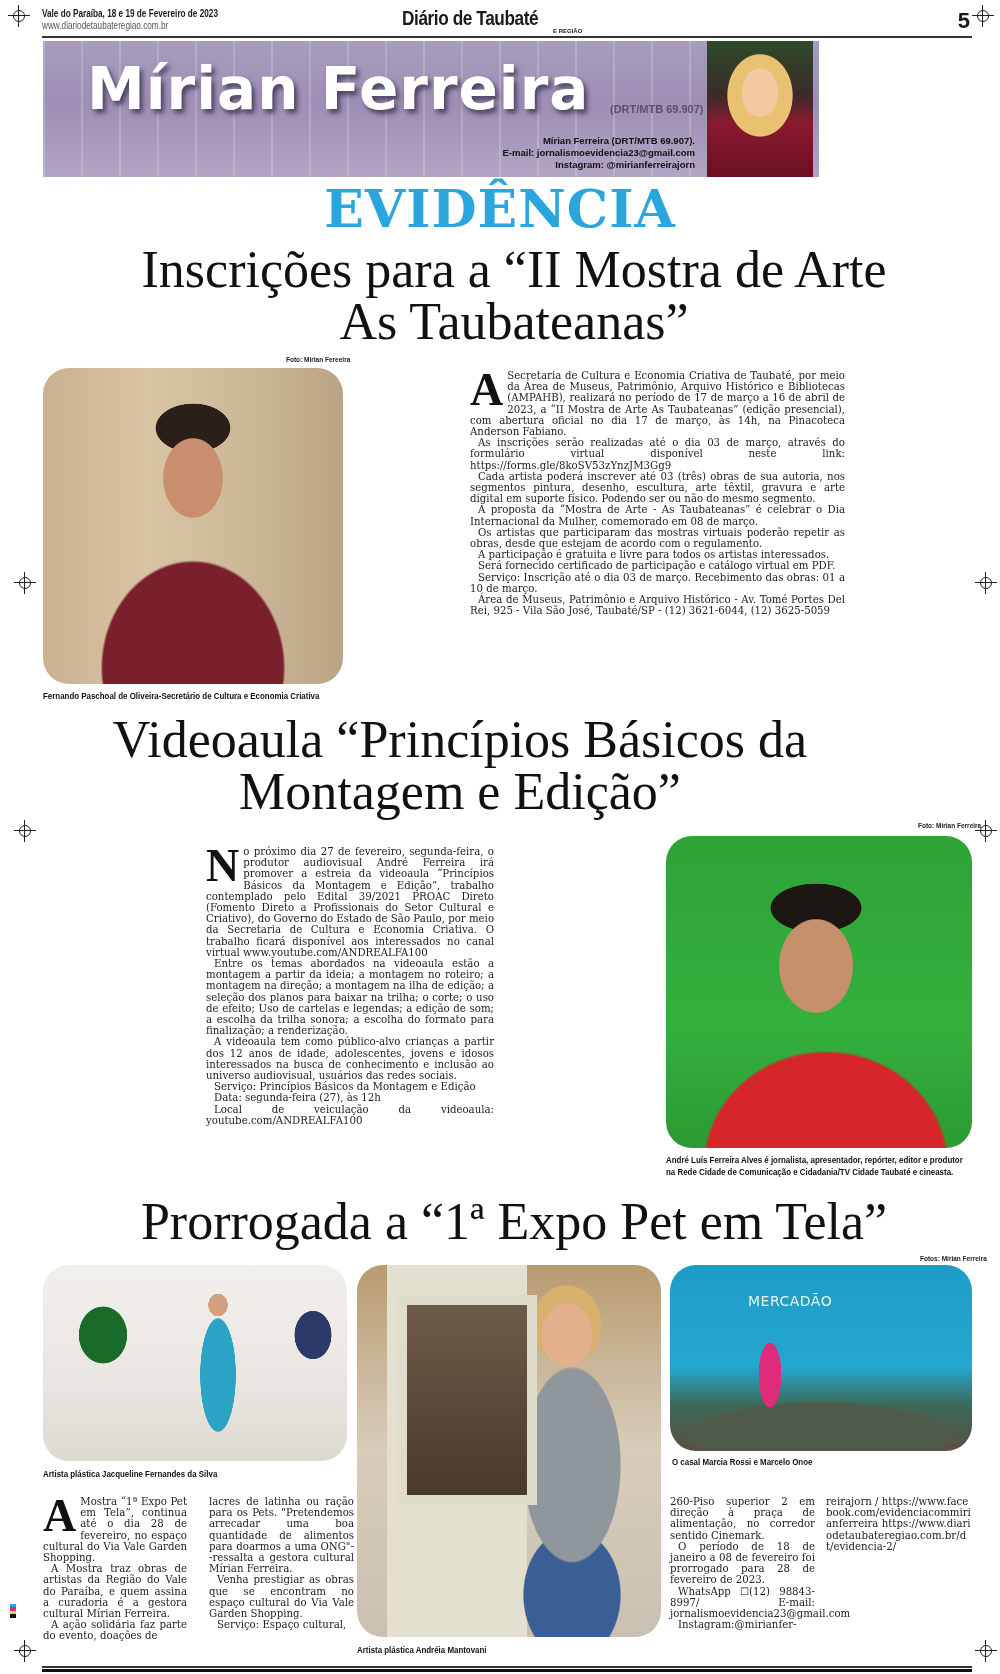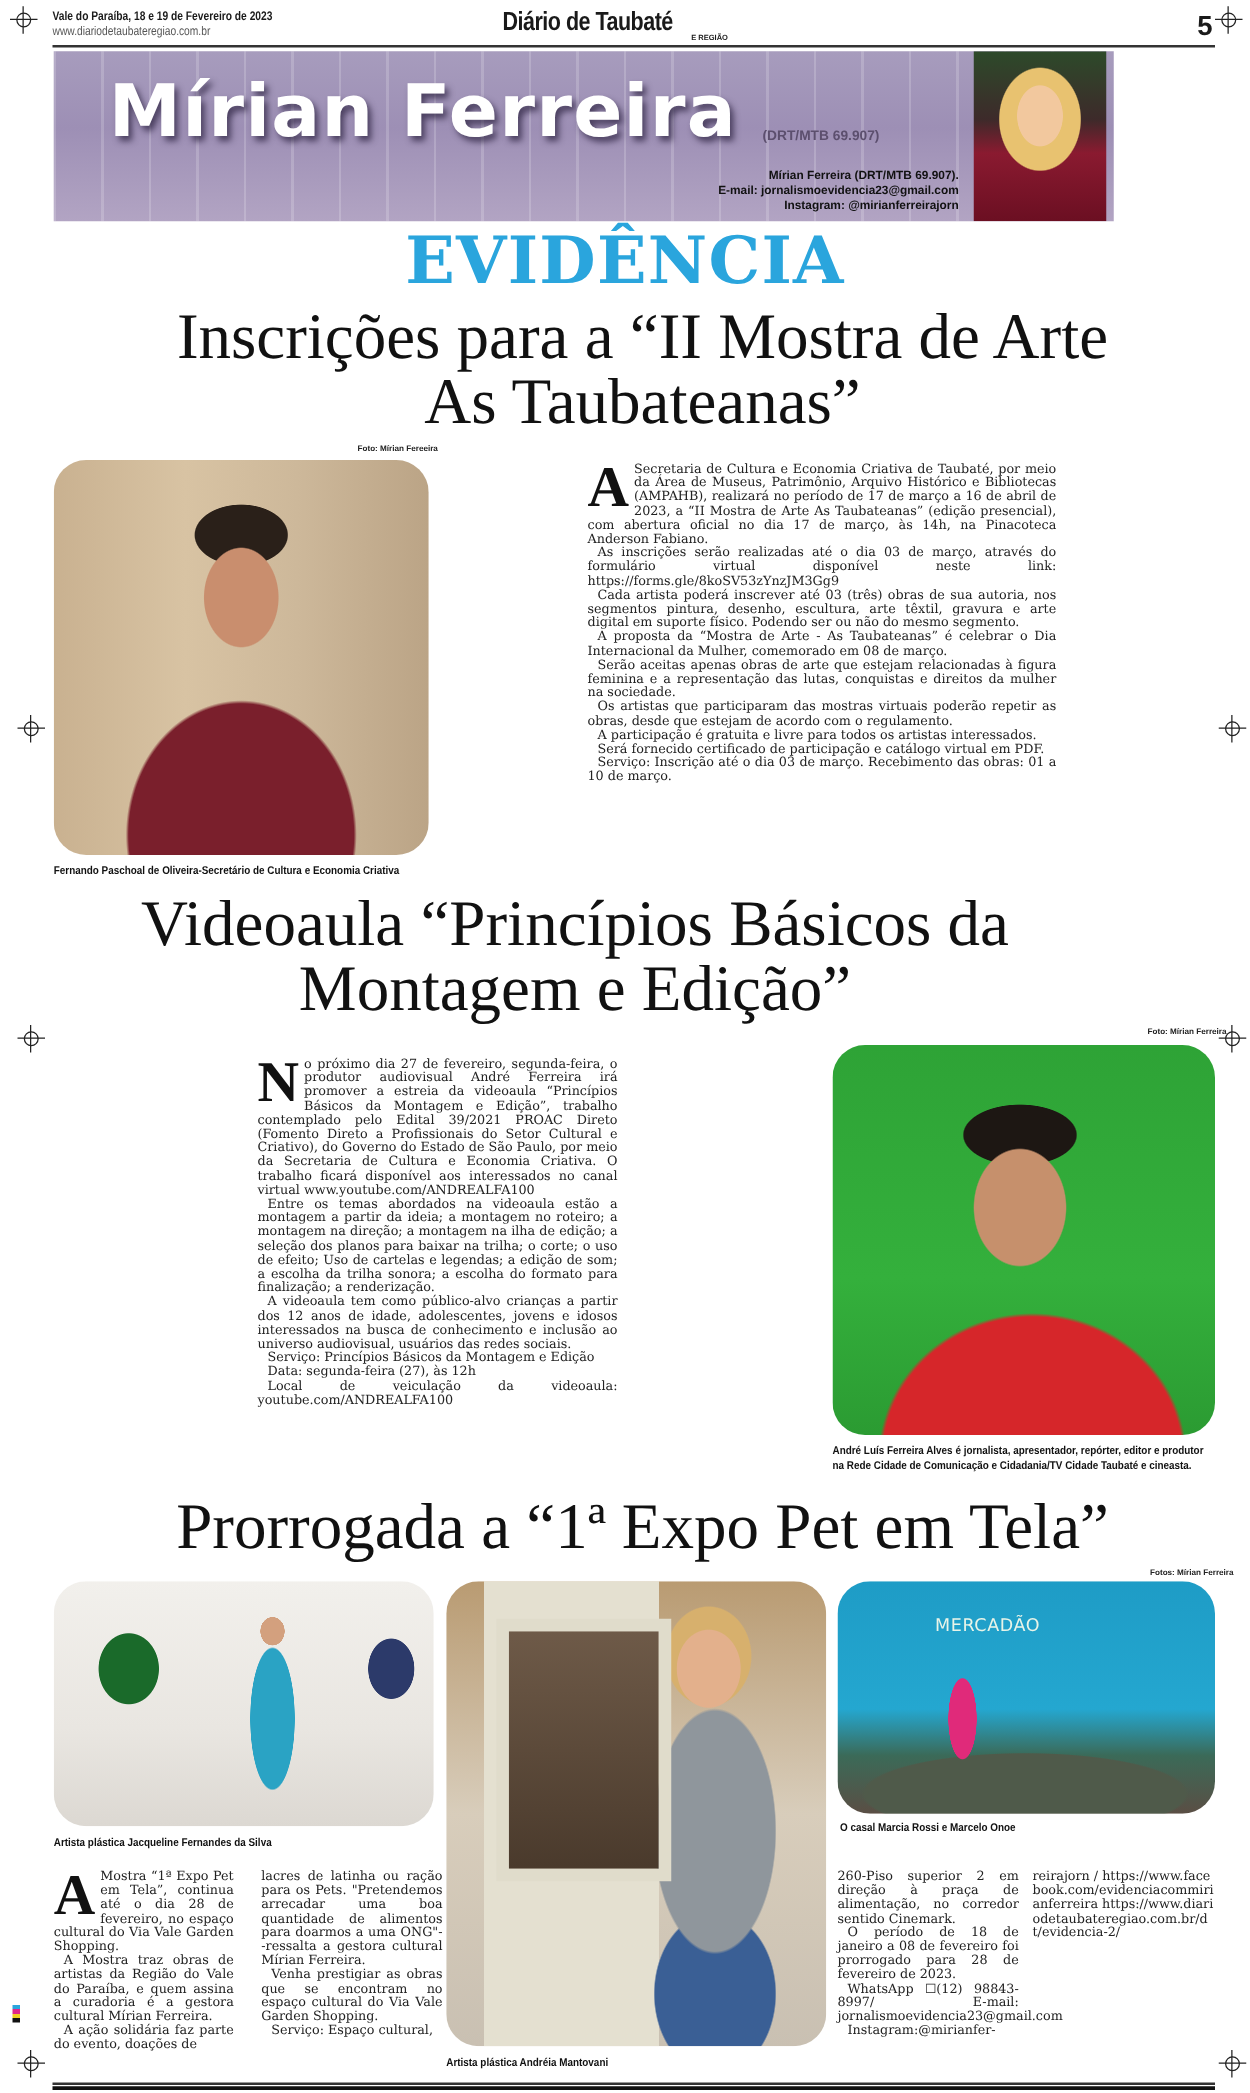--- a/index.html
+++ b/index.html
@@ -16,21 +16,21 @@
 
   
   .masthead { left: 42px; top: 6px; width: 930px; height: 32px; border-bottom: 2px solid #333; }
   .mh-left { position: absolute; left: 0; top: 2px; font-family: "Liberation Sans", sans-serif; font-size: 10px; font-weight: bold; line-height: 12px; transform: scaleX(0.82); transform-origin: left top; }
   .mh-left .url { font-weight: normal; color: #555; }
   .mh-title { position: absolute; left: 360px; top: 0; font-family: "Liberation Sans", sans-serif; font-size: 21px; font-weight: bold; letter-spacing: -0.5px; transform: scaleX(0.82); transform-origin: left top; }
   .mh-sub { position: absolute; left: 511px; top: 22px; font-family: "Liberation Sans", sans-serif; font-size: 6px; font-weight: bold; }
   .mh-page { position: absolute; right: 2px; top: 2px; font-family: "Liberation Sans", sans-serif; font-size: 22px; font-weight: bold; }
 
   
-  .banner { left: 43px; top: 41px; width: 848px; height: 136px; background:
+  .banner { left: 43px; top: 41px; width: 776px; height: 136px; background:
       repeating-linear-gradient(90deg, rgba(255,255,255,0.18) 0 2px, transparent 2px 38px),
       linear-gradient(180deg, #a79cbd 0%, #9d8fb5 45%, #b2a4c3 100%); overflow: hidden; }
   .banner-name { position: absolute; left: 44px; top: 14px; font-family: "DejaVu Sans", sans-serif; font-size: 58px; font-weight: bold; color: #ffffff; text-shadow: 3px 4px 5px rgba(40,30,60,0.7); letter-spacing: 1px; }
   .banner-reg { position: absolute; left: 567px; top: 62px; font-family: Liberation Sans, sans-serif; font-size: 11px; font-weight: bold; color: #5c4f6e; }
   .banner-contact { position: absolute; right: 124px; top: 94px; text-align: right; font-family: "Liberation Sans", sans-serif; font-size: 9.5px; font-weight: bold; color: #111; line-height: 12px; margin-left: 44px; }
   .banner-photo { position: absolute; right: 6px; top: 0; width: 106px; height: 136px;
       background: radial-gradient(ellipse 30px 40px at 50% 38%, #f2c89e 0 60%, transparent 62%),
                   radial-gradient(ellipse 46px 58px at 50% 40%, #e8c270 0 70%, transparent 72%),
                   linear-gradient(180deg, #2d4a2a 0%, #3d2a2a 40%, #8a1a30 60%, #6b0f22 100%); }
 
@@ -144,25 +144,25 @@
 <div class="abs credit" style="left:286px;top:356px;">Foto: Mírian Fereeira</div>
 <div class="photo photo-fernando"></div>
 <div class="abs caption" style="left:43px;top:690px;width:340px;">Fernando Paschoal de Oliveira-Secretário de Cultura e Economia Criativa</div>
 
 <div class="abs body-text" style="left:470px;top:370px;width:375px;">
   <span class="dropcap">A</span>
   <p class="first">Secretaria de Cultura e Economia Criativa de Taubaté, por meio da Área de Museus, Patrimônio, Arquivo Histórico e Bibliotecas (AMPAHB), realizará no período de 17 de março a 16 de abril de 2023, a “II Mostra de Arte As Taubateanas” (edição presencial), com abertura oficial no dia 17 de março, às 14h, na Pinacoteca Anderson Fabiano.</p>
   <p>As inscrições serão realizadas até o dia 03 de março, através do formulário virtual disponível neste link: https://forms.gle/8koSV53zYnzJM3Gg9</p>
   <p>Cada artista poderá inscrever até 03 (três) obras de sua autoria, nos segmentos pintura, desenho, escultura, arte têxtil, gravura e arte digital em suporte físico. Podendo ser ou não do mesmo segmento.</p>
   <p>A proposta da “Mostra de Arte - As Taubateanas” é celebrar o Dia Internacional da Mulher, comemorado em 08 de março.</p>
-  <p>Serão aceitas apenas obras de arte que estejam relacionadas à figura feminina e a representação das lutas, conquistas e direitos da mulher na sociedade.</p>
   <p>Os artistas que participaram das mostras virtuais poderão repetir as obras, desde que estejam de acordo com o regulamento.</p>
   <p>A participação é gratuita e livre para todos os artistas interessados.</p>
   <p>Será fornecido certificado de participação e catálogo virtual em PDF.</p>
   <p>Serviço: Inscrição até o dia 03 de março. Recebimento das obras: 01 a 10 de março.</p>
+  <p>Área de Museus, Patrimônio e Arquivo Histórico - Av. Tomé Portes Del Rei, 925 - Vila São José, Taubaté/SP - (12) 3621-6044, (12) 3625-5059</p>
 </div>
 
 <div class="abs headline" style="left:0;top:714px;width:892px;">
   <div>Videoaula “Princípios Básicos da</div>
   <div>Montagem e Edição”</div>
 </div>
 <div class="abs credit" style="left:918px;top:822px;">Foto: Mírian Ferreira</div>
 
 <div class="abs body-text" style="left:206px;top:846px;width:288px;">
   <span class="dropcap">N</span>

